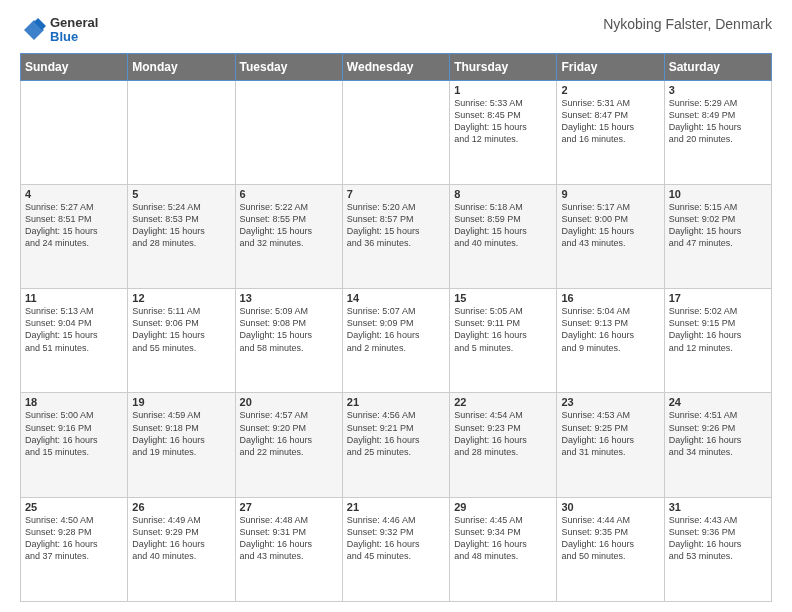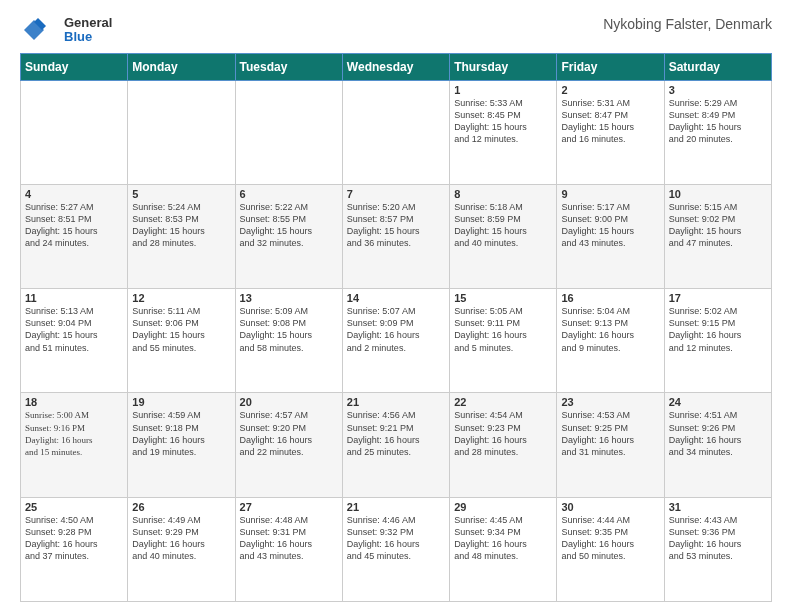--- a/index.html
+++ b/index.html
@@ -19,21 +19,21 @@
     }
     .top-section {
       display: flex;
       justify-content: space-between;
       align-items: flex-start;
       margin-bottom: 8px;
     }
     .logo {
       display: flex;
       align-items: center;
-      gap: 16px;
+      gap: 2px;
     }
     .logo-text {
       display: flex;
       flex-direction: column;
       font-size: 13px;
       font-weight: bold;
       line-height: 1.1;
     }
     .logo-general { color: #333; }
     .logo-blue { color: #1a6bbf; }
@@ -55,21 +55,21 @@
       color: #555;
     }
     .calendar {
       flex: 1;
       border: 1px solid #ccc;
       border-collapse: collapse;
       width: 100%;
       table-layout: fixed;
     }
     .calendar thead tr th {
-      background-color: #0f766e;
+      background-color: #737373;
       color: #fff;
       font-size: 12px;
       font-weight: bold;
       padding: 6px 4px;
       border: 1px solid #5590cc;
       text-align: left;
     }
     .calendar tbody tr td {
       border: 1px solid #ccc;
       vertical-align: top;
@@ -256,21 +256,21 @@
             <span class="day-number">17</span>
             <div class="day-info" style="white-space: pre-line;">Sunrise: 5:02 AM
 Sunset: 9:15 PM
 Daylight: 16 hours
 and 12 minutes.</div>
           </td>
         </tr>
         <tr>
           <td>
             <span class="day-number">18</span>
-            <div class="day-info" style="white-space: pre-line; font-family: Liberation Serif, serif;">Sunrise: 5:00 AM
+            <div class="day-info" style="white-space: pre-line;">Sunrise: 5:00 AM
 Sunset: 9:16 PM
 Daylight: 16 hours
 and 15 minutes.</div>
           </td>
           <td>
             <span class="day-number">19</span>
             <div class="day-info" style="white-space: pre-line;">Sunrise: 4:59 AM
 Sunset: 9:18 PM
 Daylight: 16 hours
 and 19 minutes.</div>

